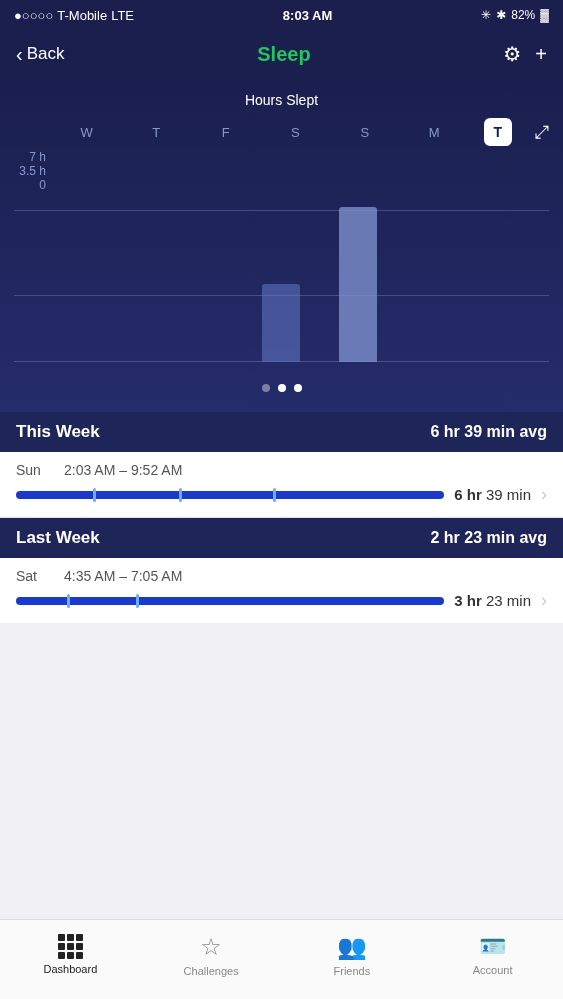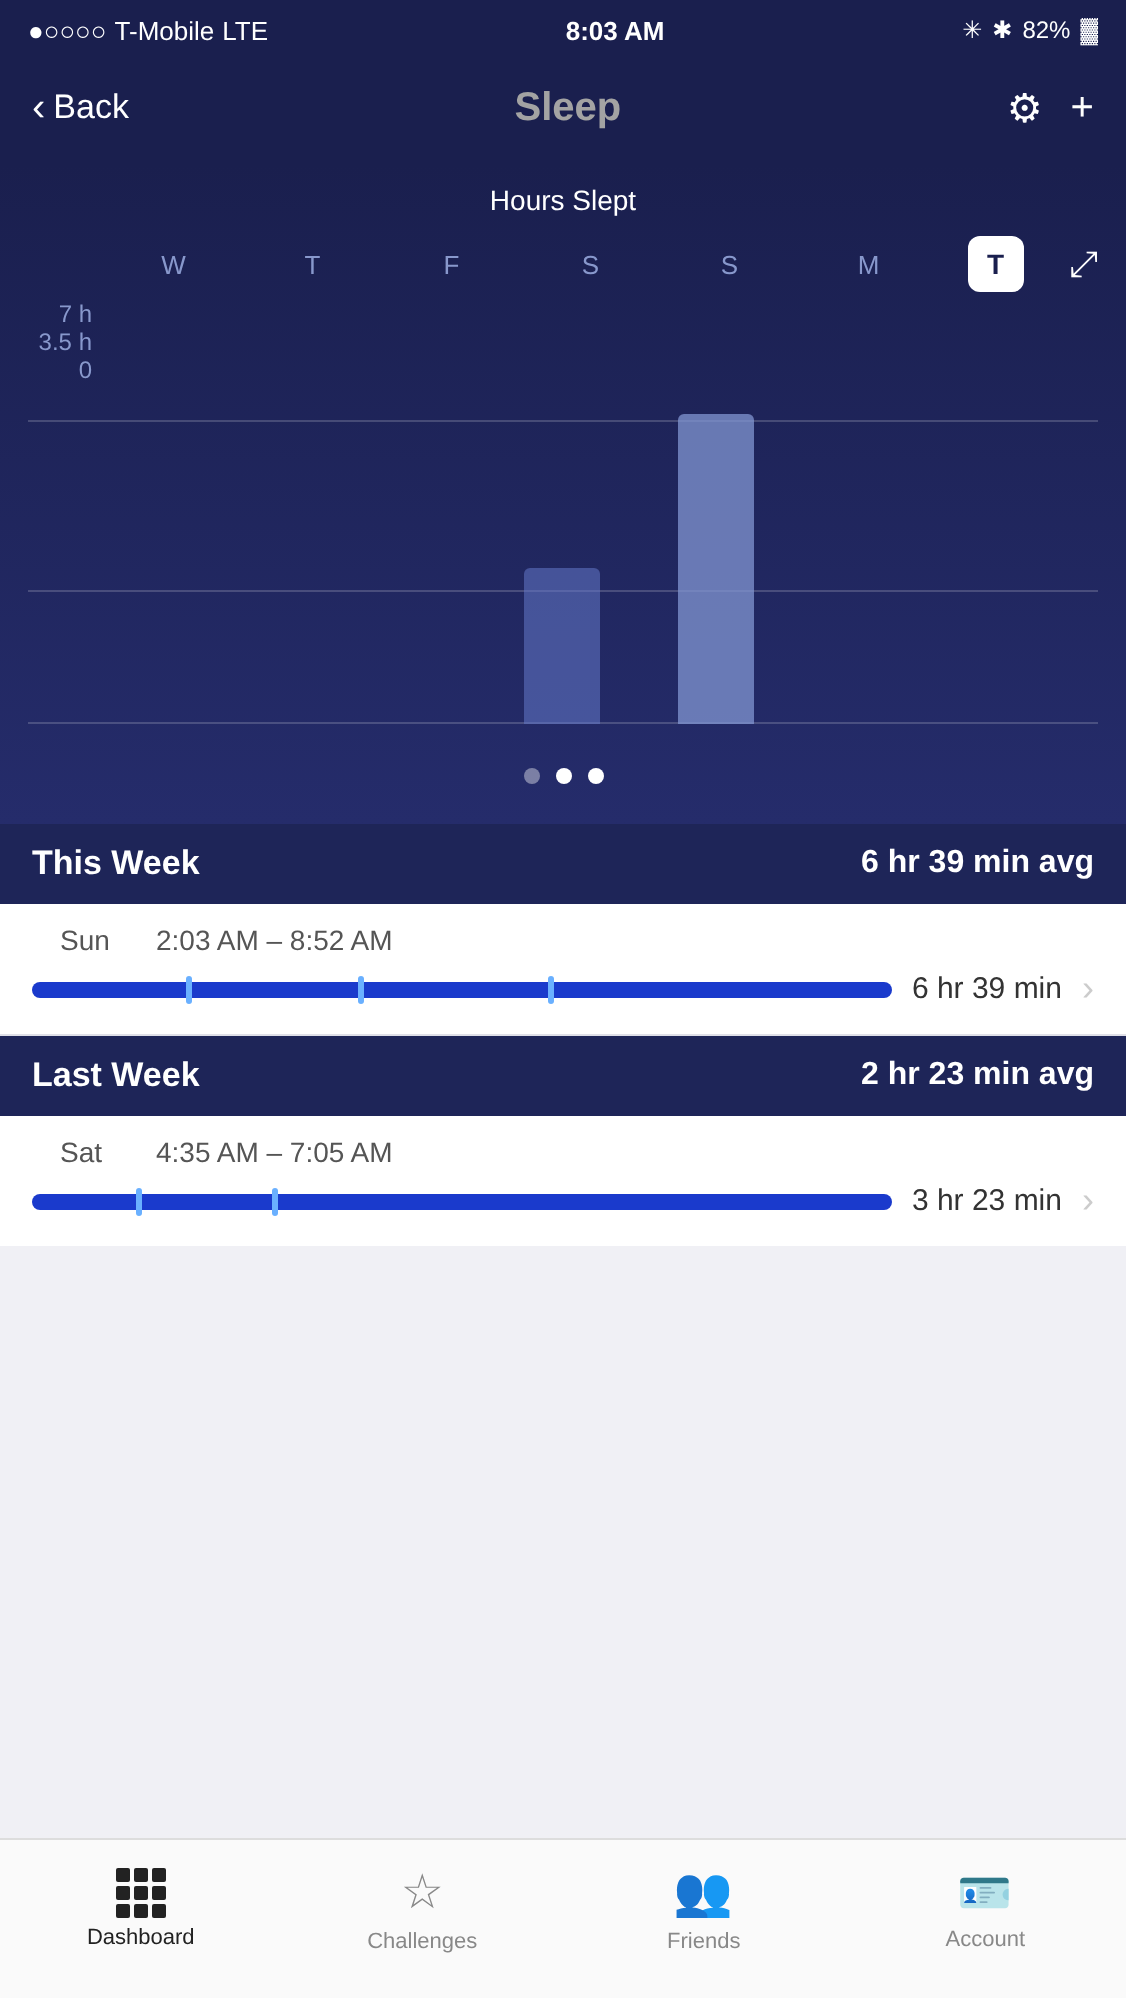--- a/index.html
+++ b/index.html
@@ -39,21 +39,21 @@
     }
     .nav-back {
       display: flex;
       align-items: center;
       color: #fff;
       font-size: 17px;
       gap: 4px;
       cursor: pointer;
     }
     .nav-title {
-      color: #a3a3a3;
+      color: #22c55e;
       font-size: 20px;
       font-weight: 700;
     }
     .nav-actions {
       display: flex;
       align-items: center;
       gap: 14px;
     }
     .nav-icon {
       color: #fff;
@@ -199,21 +199,20 @@
 
     .sleep-entry {
       background: #fff;
       padding: 10px 16px 12px;
     }
     .entry-meta {
       display: flex;
       align-items: center;
       gap: 12px;
       margin-bottom: 6px;
-      margin-left: 14px;
     }
     .entry-day {
       color: #555;
       font-size: 14px;
       min-width: 36px;
     }
     .entry-time {
       color: #555;
       font-size: 14px;
     }
@@ -236,21 +235,21 @@
       width: 3px;
       height: 14px;
       background: #6ab0ff;
       border-radius: 2px;
     }
     .entry-duration {
       color: #333;
       font-size: 15px;
       white-space: nowrap;
     }
-    .entry-duration b { font-weight: 400; }
+    .entry-duration b { font-weight: 700; }
     .entry-chevron {
       color: #ccc;
       font-size: 18px;
     }
 
     
     .section-sep {
       height: 1px;
       background: #e0e0e8;
     }
@@ -384,21 +383,21 @@
 </div>
 
 <div class="section-header">
   <span class="section-title">This Week</span>
   <span class="section-avg">6 hr 39 min avg</span>
 </div>
 
 <div class="sleep-entry">
   <div class="entry-meta">
     <span class="entry-day">Sun</span>
-    <span class="entry-time">2:03 AM – 8:52 AM</span>
+    <span class="entry-time">2:03 AM – 9:52 AM</span>
   </div>
   <div class="entry-row">
     <div class="sleep-bar-bg">
       <div class="sleep-bar-tick" style="left:18%;"></div>
       <div class="sleep-bar-tick" style="left:38%;"></div>
       <div class="sleep-bar-tick" style="left:60%;"></div>
     </div>
     <span class="entry-duration">
       <b>6 hr</b> 39 min
     </span>

